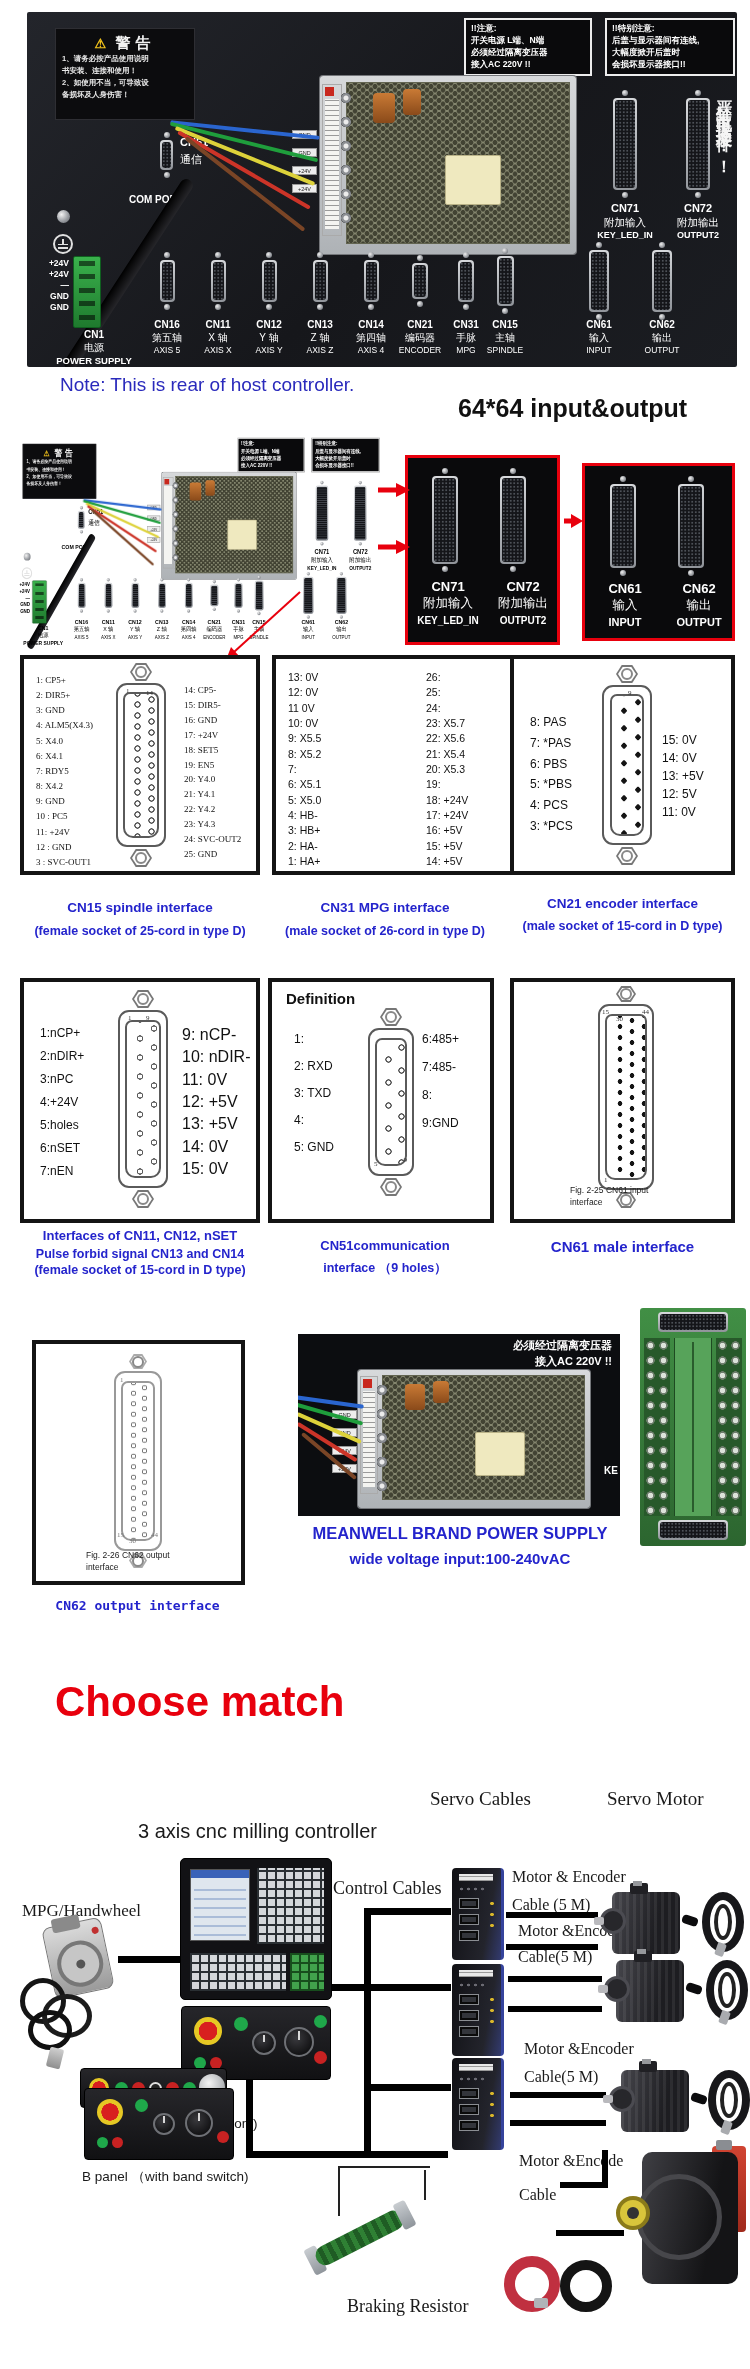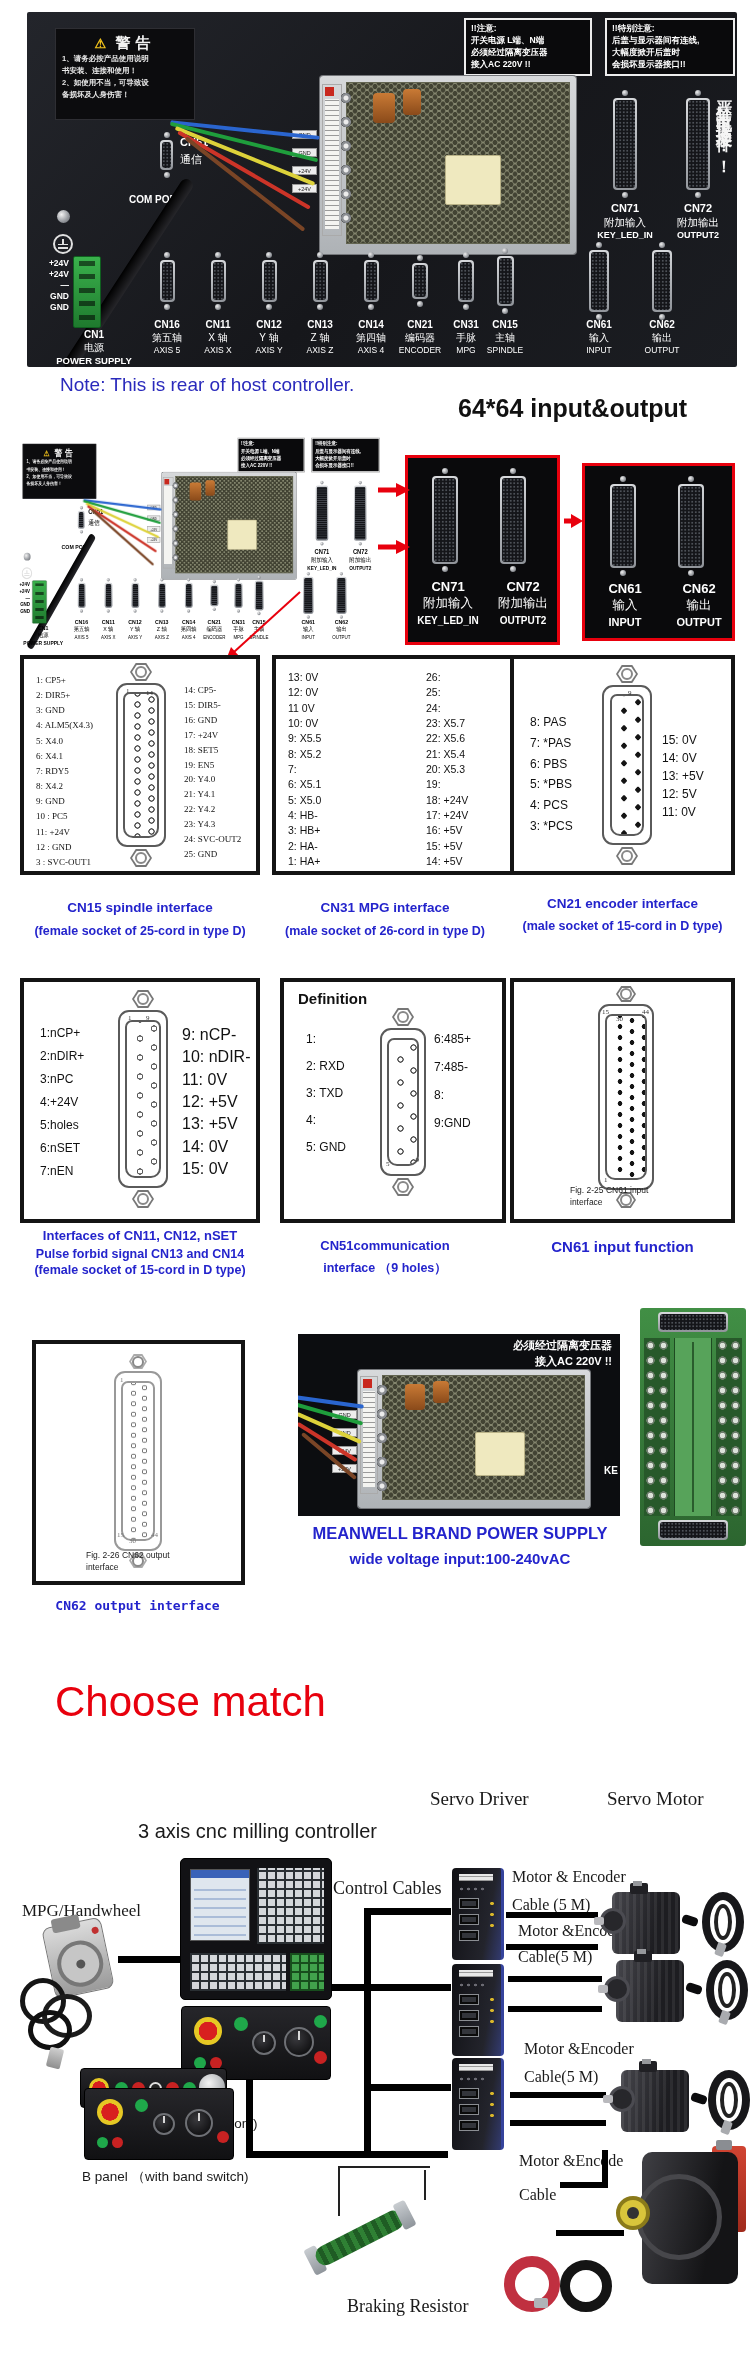--- a/index.html
+++ b/index.html
@@ -107,21 +107,21 @@
   .bcap{position:absolute;color:var(--blue);text-align:center;font-weight:700}
 
   
   .photo{position:absolute;background:#0c0d10;overflow:hidden;color:#fff}
   .board-green{position:absolute;background:linear-gradient(#418f45,#2c652f);border-radius:3px}
   .rail{position:absolute;background-color:#27592a;background-image:radial-gradient(circle,#dce2da 2.5px,#6d7d6c 3px 4px,transparent 4.5px);background-size:13px 15px}
   .dsub-h{position:absolute;background:linear-gradient(#d8dadd,#8e9298);border-radius:4px;padding:2px}
   .dsub-h .holes{width:100%;height:100%;border-radius:3px;background-color:#141519;background-image:radial-gradient(circle,#4d5158 .8px,transparent 1.3px);background-size:3.5px 3.5px}
 
   
-  .cm-title{position:absolute;color:var(--red);font-size:42px;font-weight:400}
+  .cm-title{position:absolute;color:var(--red);font-size:42px;font-weight:700}
   .lbl-serif{position:absolute;font-family:"Liberation Serif",serif;color:#1a1a1a;white-space:nowrap}
   .lbl-sans{position:absolute;color:#1a1a1a;white-space:nowrap}
   .bar{position:absolute;background:#000}
   .thin{position:absolute;background:#222}
 
   .driver{position:absolute;background:linear-gradient(100deg,#101014,#23242c 70%,#323a6e);border-radius:4px;border-right:3px solid #35439c}
   .driver .stick{position:absolute;left:5px;top:4px;width:38px;height:11px;background:#e8e8e8;
     background-image:repeating-linear-gradient(#9a9a9a 0 1px,transparent 1px 4px);background-clip:content-box;padding:2px}
   .driver .vents{position:absolute;left:6px;top:19px;width:30px;height:4px;background-image:radial-gradient(circle,#6a6a72 1.2px,transparent 1.6px);background-size:7px 4px}
   .driver .port{position:absolute;width:20px;height:11px;background:#0a0a0a;border:1px solid #8a8d92}
@@ -897,21 +897,21 @@
     <div class="pin">9: nCP-</div>
         <div class="pin">10: nDIR-</div>
         <div class="pin">11: 0V</div>
         <div class="pin">12: +5V</div>
         <div class="pin">13: +5V</div>
         <div class="pin">14: 0V</div>
         <div class="pin">15: 0V</div>
       </div>
   </div>
 
-  <div class="pbox" style="left:280px;top:978px;width:226px;height:245px">
+  <div class="pbox" style="left:268px;top:978px;width:226px;height:245px">
     <div class="abs" style="left:14px;top:8px;font-size:15px;font-weight:700;color:#111">Definition</div>
     <div class="plist" style="left:22px;top:50px;height:122px;font-size:12px">
 
     <div class="pin">1:</div>
         <div class="pin">2: RXD</div>
         <div class="pin">3: TXD</div>
         <div class="pin">4:</div>
         <div class="pin">5: GND</div>
       </div>
     <div class="dsketch" style="left:96px;top:26px">
@@ -946,21 +946,21 @@
     </div>
     <div class="figtxt" style="left:56px;top:203px">Fig. 2-25 CN61 input</div>
     <div class="figtxt" style="left:56px;top:215px">interface</div>
   </div>
 
   <div class="bcap" style="left:10px;top:1228px;width:260px;font-size:13px">Interfaces of CN11, CN12, nSET</div>
   <div class="bcap" style="left:10px;top:1247px;width:260px;font-size:12.5px">Pulse forbid signal CN13 and CN14</div>
   <div class="bcap" style="left:10px;top:1263px;width:260px;font-size:12.5px">(female socket of 15-cord in D type)</div>
   <div class="bcap" style="left:272px;top:1238px;width:226px;font-size:13px">CN51communication</div>
   <div class="bcap" style="left:272px;top:1260px;width:226px;font-size:12.5px">interface （9 holes）</div>
-  <div class="bcap" style="left:510px;top:1238px;width:225px;font-size:15px">CN61 input function</div>
+  <div class="bcap" style="left:510px;top:1238px;width:225px;font-size:15px">CN61 male interface</div>
 
   <div class="pbox" style="left:32px;top:1340px;width:213px;height:245px">
     <div class="dsketch" style="left:78px;top:10px">
       <div class="hex" style="width:18px;height:15px;background:#aaa"></div>
       <div class="shell" style="width:48px;height:180px;border-color:#999">
         <div class="dshape p3h" style="width:34px;height:160px;border-color:#999;background-position:5px 5px,16px 10px,27px 5px;background-size:11px 10.5px,11px 10.5px,11px 10.5px"></div>
         <div class="dnum" style="left:4px;top:3px;color:#777">1</div>
         <div class="dnum" style="left:1px;bottom:10px;color:#777">15</div>
         <div class="dnum" style="left:13px;bottom:4px;color:#777">30</div>
         <div class="dnum" style="right:2px;bottom:10px;color:#777">44</div>
@@ -1009,21 +1009,21 @@
     <div class="rail" style="left:76px;top:30px;width:26px;height:178px"></div>
     <div class="abs" style="left:34px;top:30px;width:38px;height:178px;background:#57a35a;border-left:1px solid #1e4a21;border-right:1px solid #1e4a21"></div>
     <div class="abs" style="left:52px;top:34px;width:2px;height:170px;background:#2a5c2d"></div>
     <div class="dsub-h" style="left:18px;top:212px;width:70px;height:20px">
         <div class="holes"></div>
       </div>
   </div>
 
   <div class="cm-title" style="left:55px;top:1678px">Choose match</div>
 
-  <div class="lbl-serif" style="left:430px;top:1788px;font-size:19px">Servo Driver</div>
+  <div class="lbl-serif" style="left:430px;top:1788px;font-size:19px">Servo Cables</div>
   <div class="lbl-serif" style="left:607px;top:1788px;font-size:19px">Servo Motor</div>
   <div class="lbl-sans" style="left:138px;top:1820px;font-size:20px">3 axis cnc milling controller</div>
   <div class="lbl-serif" style="left:333px;top:1878px;font-size:18px">Control Cables</div>
   <div class="lbl-serif" style="left:22px;top:1901px;font-size:17px">MPG/Handwheel</div>
 
   <div class="lbl-serif" style="left:512px;top:1868px;font-size:16px">Motor &amp; Encoder</div>
   <div class="lbl-serif" style="left:512px;top:1896px;font-size:16px">Cable (5 M)</div>
   <div class="lbl-serif" style="left:518px;top:1922px;font-size:16px">Motor &amp;Encoder</div>
   <div class="lbl-serif" style="left:518px;top:1948px;font-size:16px">Cable(5 M)</div>
   <div class="lbl-serif" style="left:524px;top:2040px;font-size:16px">Motor &amp;Encoder</div>

